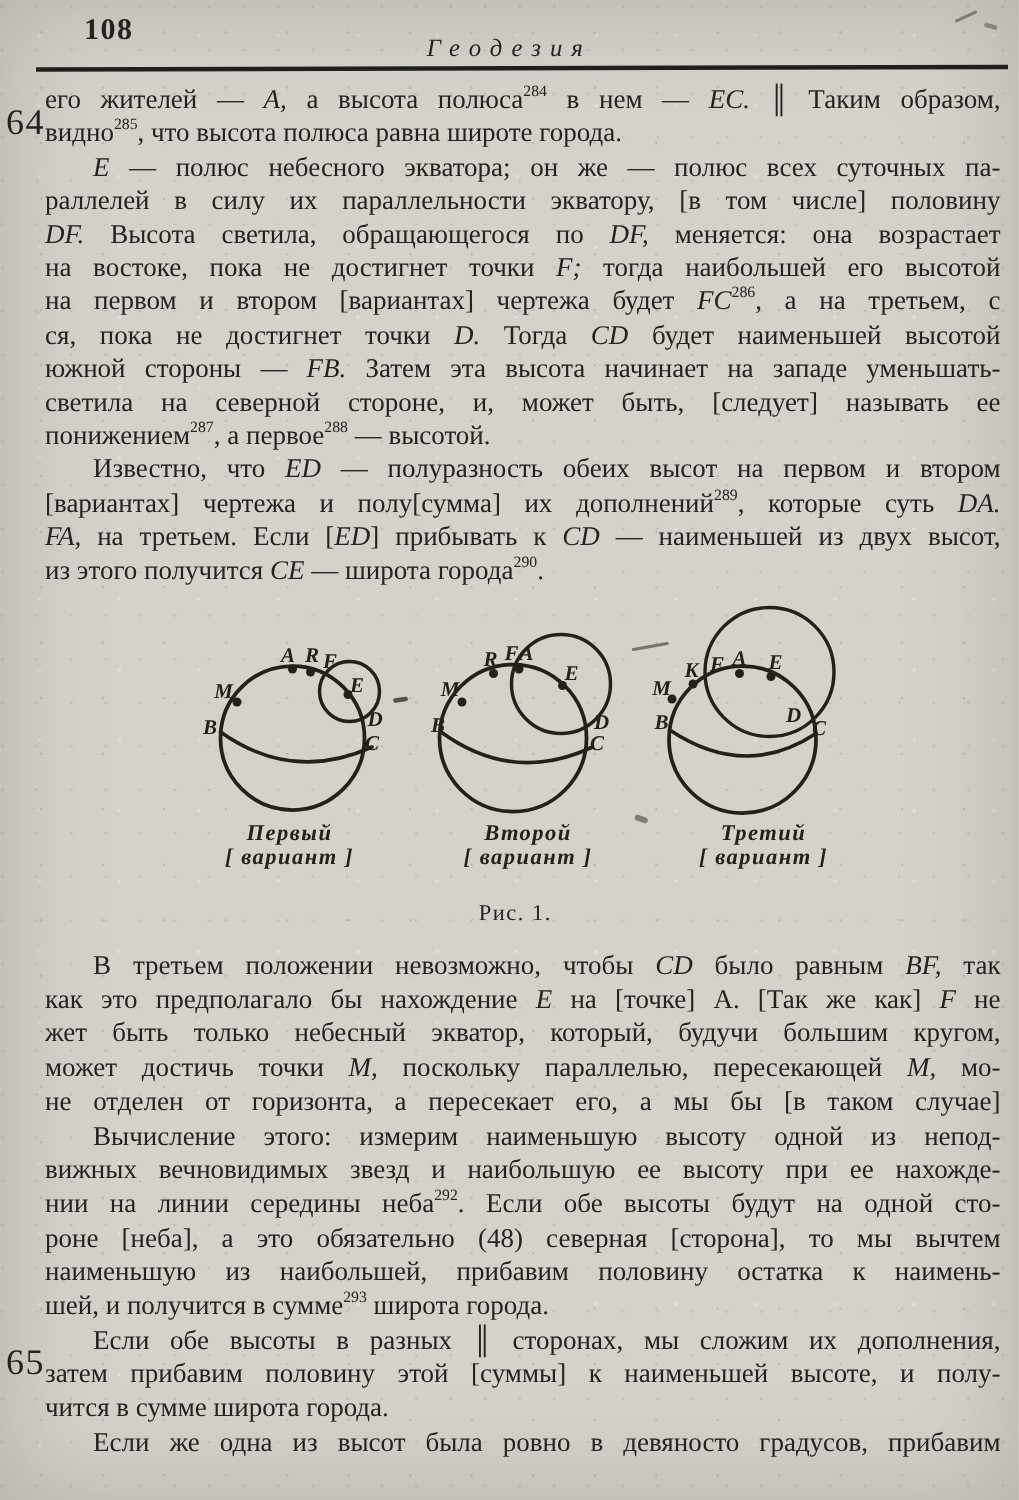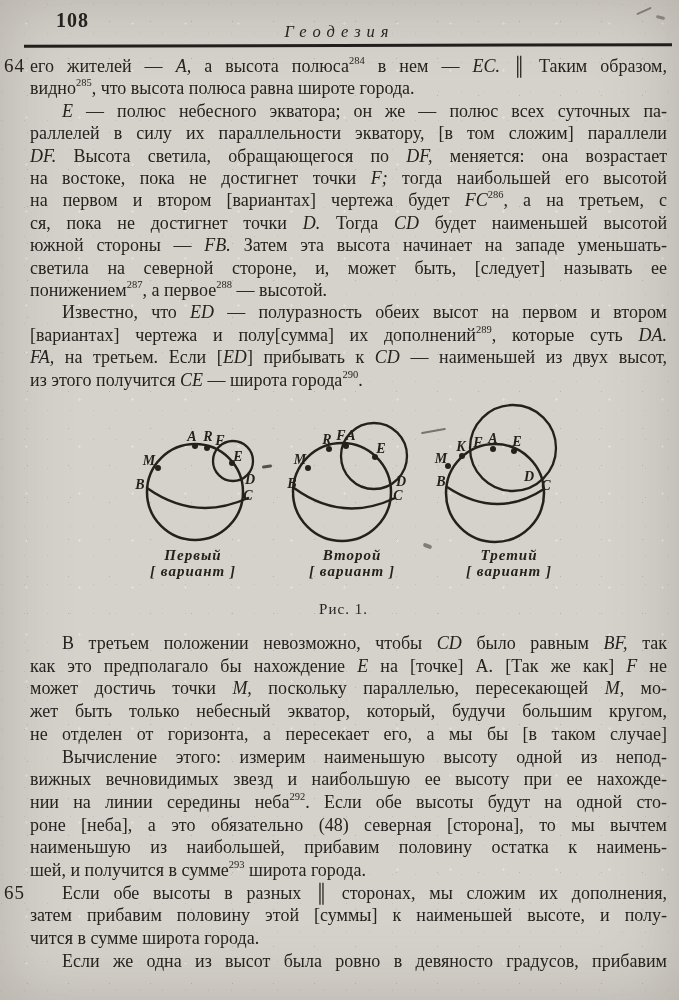--- a/index.html
+++ b/index.html
@@ -32,22 +32,22 @@
     background:#211f1c; transform:rotate(-0.15deg);
   }
   .textcol{
     position:absolute; left:30px; width:637px;
     font-size:18px; text-rendering:optimizeLegibility;
   }
   #block-top{ top:55px; line-height:22.4px; }
   #block-bottom{ top:632px; line-height:22.7px; }
   .para{ position:relative; }
   .margnum{
-    position:absolute; left:-26px; top:0;
-    font-size:19px; letter-spacing:1px;
+    position:absolute; left:-26px; top:16px;
+    font-size:24px; letter-spacing:1px;
   }
   .line{ text-align:justify; text-align-last:justify; }
   .line.end{ text-align-last:left; }
   .line.ind{ text-indent:32px; }
   .line i{ font-style:italic; }
   .line sup{ font-size:10.5px; line-height:0; position:relative; top:-1px; vertical-align:super; }
   #fig{ position:absolute; left:0; top:0; width:679px; height:1000px; }
   #fig circle.ring{ fill:none; stroke:#232119; }
   #fig circle.big{ stroke-width:2.5; }
   #fig circle.small{ stroke-width:2.3; }
@@ -82,21 +82,21 @@
   <div class="header-rule"></div>
 
   <div class="textcol" id="block-top">
       <div class="para">
         <span class="margnum">64</span>
         <div class="line"><span>его жителей — </span><i>A,</i><span> а высота полюса</span><sup>284</sup><span> в нем — </span><i>EC.</i><span> ║ Таким образом,</span></div>
         <div class="line end"><span>видно</span><sup>285</sup><span>, что высота полюса равна широте города.</span></div>
       </div>
       <div class="para">
         <div class="line ind"><i>E</i><span> — полюс небесного экватора; он же — полюс всех суточных па-</span></div>
-        <div class="line"><span>раллелей в силу их параллельности экватору, [в том сложим] параллели</span></div>
+        <div class="line"><span>раллелей в силу их параллельности экватору, [в том числе] половину</span></div>
         <div class="line"><i>DF.</i><span> Высота светила, обращающегося по </span><i>DF,</i><span> меняется: она возрастает</span></div>
         <div class="line"><span>на востоке, пока не достигнет точки </span><i>F;</i><span> тогда наибольшей его высотой</span></div>
         <div class="line"><span>на первом и втором [вариантах] чертежа будет </span><i>FC</i><sup>286</sup><span>, а на третьем, с</span></div>
         <div class="line"><span>ся, пока не достигнет точки </span><i>D.</i><span> Тогда </span><i>CD</i><span> будет наименьшей высотой</span></div>
         <div class="line"><span>южной стороны — </span><i>FB.</i><span> Затем эта высота начинает на западе уменьшать-</span></div>
         <div class="line"><span>светила на северной стороне, и, может быть, [следует] называть ее</span></div>
         <div class="line end"><span>понижением</span><sup>287</sup><span>, а первое</span><sup>288</sup><span> — высотой.</span></div>
       </div>
       <div class="para">
         <div class="line ind"><span>Известно, что </span><i>ED</i><span> — полуразность обеих высот на первом и втором</span></div>
@@ -164,22 +164,22 @@
         <text x="509" y="560" class="cap">Третий</text>
         <text x="509" y="576" class="cap">[ вариант ]</text>
       </g>
     </svg>
   <div class="fig-caption">Рис. 1.</div>
 
   <div class="textcol" id="block-bottom">
       <div class="para">
         <div class="line ind"><span>В третьем положении невозможно, чтобы </span><i>CD</i><span> было равным </span><i>BF,</i><span> так</span></div>
         <div class="line"><span>как это предполагало бы нахождение </span><i>E</i><span> на [точке] А. [Так же как] </span><i>F</i><span> не</span></div>
+        <div class="line"><span>жет быть только небесный экватор, который, будучи большим кругом,</span></div>
         <div class="line"><span>может достичь точки </span><i>M,</i><span> поскольку параллелью, пересекающей </span><i>M,</i><span> мо-</span></div>
-        <div class="line"><span>жет быть только небесный экватор, который, будучи большим кругом,</span></div>
         <div class="line"><span>не отделен от горизонта, а пересекает его, а мы бы [в таком случае]</span></div>
       </div>
       <div class="para">
         <div class="line ind"><span>Вычисление этого: измерим наименьшую высоту одной из непод-</span></div>
         <div class="line"><span>вижных вечновидимых звезд и наибольшую ее высоту при ее нахожде-</span></div>
         <div class="line"><span>нии на линии середины неба</span><sup>292</sup><span>. Если обе высоты будут на одной сто-</span></div>
         <div class="line"><span>роне [неба], а это обязательно (48) северная [сторона], то мы вычтем</span></div>
         <div class="line"><span>наименьшую из наибольшей, прибавим половину остатка к наимень-</span></div>
         <div class="line end"><span>шей, и получится в сумме</span><sup>293</sup><span> широта города.</span></div>
       </div>

